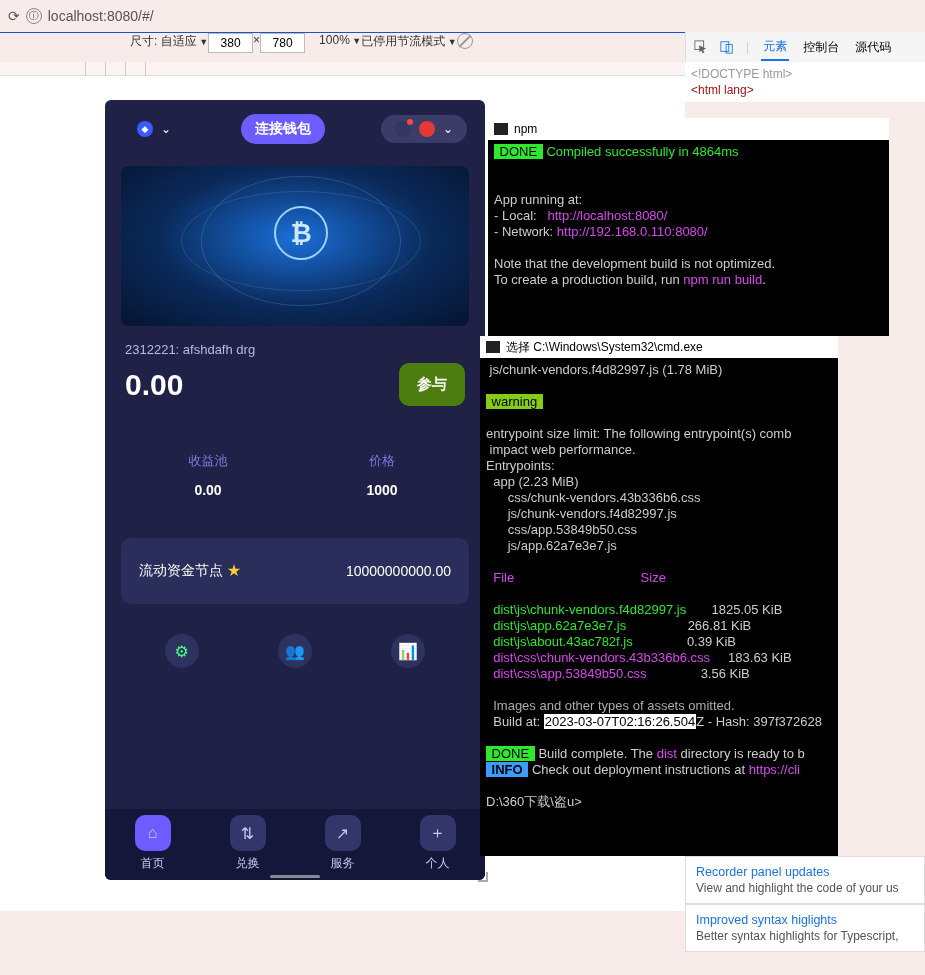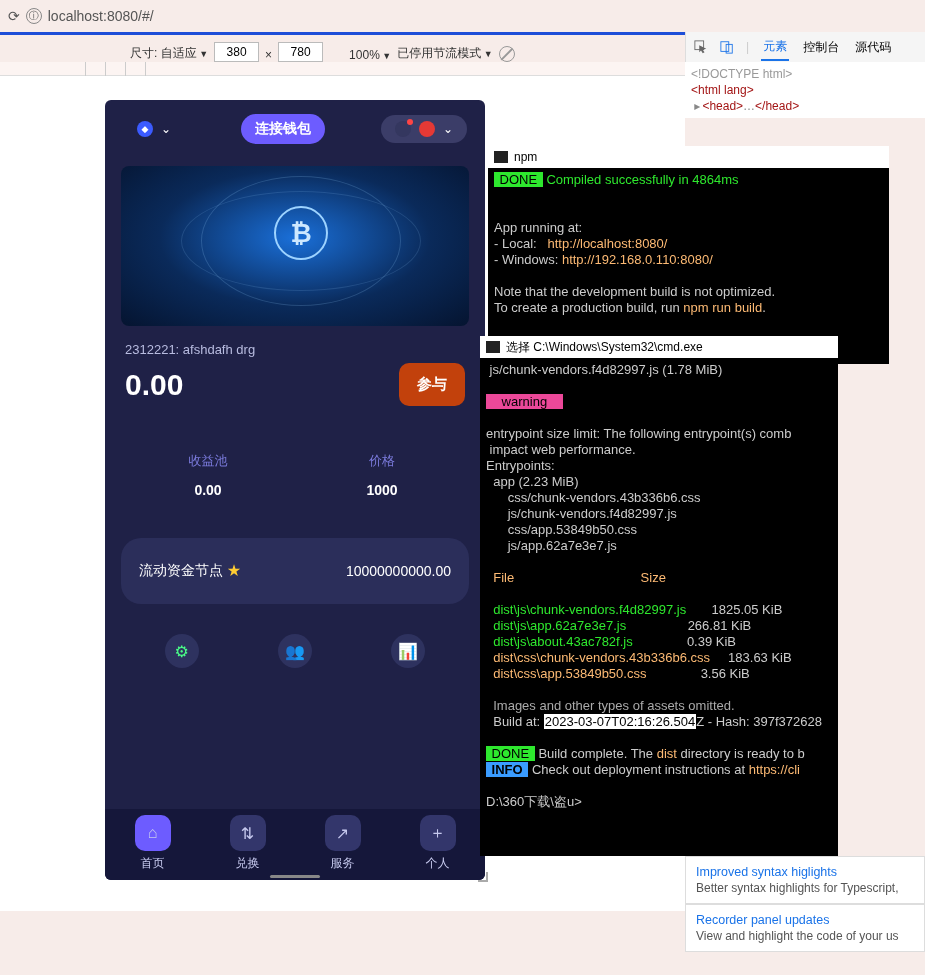--- a/index.html
+++ b/index.html
@@ -3,21 +3,21 @@
 <meta charset="utf-8">
 <style>
 * { margin:0; padding:0; box-sizing:border-box; font-family:"Segoe UI",Arial,sans-serif; }
 body { background:#f7ece9; width:925px; height:975px; overflow:hidden; position:relative; }
 
 
 .addr-bar { height:32px; display:flex; align-items:center; padding:0 8px; background:#f7ece9; gap:6px; font-size:14px; color:#555;}
 .addr-bar .circ { width:16px;height:16px;border:1px solid #888;border-radius:50%;display:flex;align-items:center;justify-content:center;font-size:10px;}
 
 
-.dt-ctrl { height:30px; display:flex; align-items:flex-end; font-size:12px; color:#333; padding-left:130px; gap:6px; background:#f7ece9; border-top:3px solid #1d4ed8;}
+.dt-ctrl { height:30px; display:flex; align-items:flex-start; font-size:12px; color:#333; padding-left:130px; background:#f7ece9; border-top:1px solid #1d4ed8;}
 .dt-ctrl input{ width:45px; height:20px; border:1px solid #bbb; text-align:center; font-size:12px; background:#fff;}
 .dt-ctrl .drop::after{content:" ▼"; font-size:9px;}
 .dt-ctrl .noicon{width:16px;height:16px;border:1.5px solid #999;border-radius:50%;position:relative;}
 .dt-ctrl .noicon::after{content:"";position:absolute;width:1.5px;height:16px;background:#999;left:6px;top:-1px;transform:rotate(45deg);}
 .dt-ctrl .vdots{font-size:16px;color:#666;margin-left:auto;margin-right:10px;}
 
 
 .dt-right { position:absolute; right:0; top:32px; width:240px; height:30px; background:#f5f5f5; border-left:1px solid #ddd; display:flex; align-items:center; font-size:12px; gap:12px; padding:0 8px;}
 .dt-right .tab{padding:4px 2px;}
 .dt-right .tab.active{color:#1a73e8;border-bottom:2px solid #1a73e8;}
@@ -52,31 +52,31 @@
 .device .flag.p::after{content:"";position:absolute;width:6px;height:6px;background:#ff4444;border-radius:50%;right:-2px;top:-2px;}
 
 .device .hero{margin:8px 16px;height:160px;border-radius:8px;background:radial-gradient(ellipse at 50% 45%,#1a6fd8,#0a2a5a 55%,#051430);position:relative;overflow:hidden;}
 .device .hero .coinring{width:54px;height:54px;border:2px solid #9dd3ff;border-radius:50%;position:absolute;left:153px;top:40px;display:flex;align-items:center;justify-content:center;font-size:26px;font-weight:bold;color:#cde8ff;}
 .device .hero .glow{position:absolute;left:80px;top:10px;width:200px;height:130px;border:1px solid rgba(157,211,255,0.2);border-radius:50%;}
 .device .hero .glow2{position:absolute;left:60px;top:25px;width:240px;height:100px;border:1px solid rgba(157,211,255,0.15);border-radius:50%;}
 
 .device .idline{padding:8px 20px 0;color:#b8bce0;font-size:13px;}
 .device .valrow{display:flex;align-items:center;justify-content:space-between;padding:6px 20px 18px;}
 .device .valrow .big{font-size:30px;font-weight:bold;}
-.device .valrow .btn{background:#c2410c;padding:12px 18px;border-radius:10px;font-weight:bold;font-size:15px;}
+.device .valrow .btn{background:#4d7c0f;padding:12px 18px;border-radius:10px;font-weight:bold;font-size:15px;}
 
 .device .addrcard{margin:0 16px;padding:14px 4px;border-top:1px solid #3a3c68;border-bottom:1px solid #3a3c68;display:flex;justify-content:space-between;color:#dcdff5;}
 .device .addrcard .lbl{color:#9296c2;}
 
 .device .stats{display:flex;margin:16px 16px 0;padding:12px 0 20px;}
 .device .stats .col{flex:1;text-align:center;}
 .device .stats .slbl{color:#7a7adb;font-size:13px;margin-bottom:12px;}
 .device .stats .sval{font-weight:bold;}
 
-.device .liqcard{margin:20px 16px 0;background:#2b2e5a;border-radius:20px;padding:24px 18px;display:flex;justify-content:space-between;align-items:center;}
+.device .liqcard{margin:20px 16px 0;background:#2b2e5a;border-radius:10px;padding:24px 18px;display:flex;justify-content:space-between;align-items:center;}
 .device .liqcard .star{color:#ffcc33;}
 
 .device .iconrow{display:flex;justify-content:space-around;padding:30px 20px 12px;}
 .device .iconrow .cir{width:34px;height:34px;border-radius:50%;background:#2e325f;display:flex;align-items:center;justify-content:center;font-size:16px;}
 .device .iconrow .cir.g{color:#4aff88;}
 .device .iconrow .cir.p{color:#ff6bd6;}
 .device .iconrow .cir.b{color:#5b8fff;}
 
 .device .nav{position:absolute;bottom:0;left:0;right:0;background:#15173a;display:flex;padding:6px 0 8px;}
 .device .nav .item{flex:1;text-align:center;font-size:12px;color:#c6c9ee;}
@@ -85,25 +85,25 @@
 .device .handle{position:absolute;bottom:2px;left:50%;transform:translateX(-50%);width:50px;height:3px;background:#888;border-radius:2px;}
 
 .resize{position:absolute;left:478px;top:796px;width:12px;height:12px;}
 .resize::before{content:"";position:absolute;border-right:2px solid #aaa;border-bottom:2px solid #aaa;width:8px;height:8px;}
 
 
 .term { position:absolute; background:#000; color:#ccc; font-family:Consolas,"Courier New",monospace; font-size:13px; line-height:16px; overflow:hidden;}
 .term .titlebar{background:#fff;color:#000;height:22px;display:flex;align-items:center;padding:0 6px;font-size:12px;gap:6px;font-family:"Segoe UI",sans-serif;}
 .term .titlebar .tico{width:14px;height:12px;background:#222;display:inline-block;}
 .term .body{padding:4px 6px;white-space:pre;}
-.grn{color:#2ee82e;} .grnbg{background:#2ee82e;color:#000;padding:0 2px;} .ylw{background:#ec4899;color:#000;padding:0 12px;}
-.blu{color:#fdba74;} .gry{color:#aaa;}
+.grn{color:#2ee82e;} .grnbg{background:#2ee82e;color:#000;padding:0 2px;} .ylw{background:#84cc16;color:#000;padding:0 2px;}
+.blu{color:#d946ef;} .gry{color:#aaa;}
 .blubg{background:#3a9cff;color:#000;padding:0 2px;font-weight:bold;} .whtbg{background:#fff;color:#000;padding:0 1px;}
 
-.term1{ left:488px; top:118px; width:401px; height:218px;margin-top:28px; }
+.term1{ left:488px; top:118px; width:401px; height:218px; }
 .term2{ left:480px; top:336px; width:358px; height:520px; }
 
 
 .infocards{position:absolute;right:0;top:856px;width:240px;font-size:12.5px;}
 .infocards .card{border:1px solid #ddd;padding:8px 10px;background:#fff;}
 .infocards .card a{color:#1a73e8;text-decoration:none;}
 .infocards .card .sub{color:#555;margin-top:2px;font-size:12px;}
 </style>
 </head>
 <body>
@@ -137,21 +137,20 @@
     </svg>
   <span style="color:#ccc">|</span>
   <span class="tab active">元素</span>
   <span class="tab">控制台</span>
   <span class="tab">源代码</span>
 </div>
 
 <div class="dt-src">
   <div class="doctype">&lt;!DOCTYPE html&gt;</div>
   <div><span class="tag">&lt;html</span><span class="tag"> lang</span><span class="tag">&gt;</span></div>
-  <div>&nbsp;<span class="tri">▸</span><span class="tag">&lt;head&gt;</span><span class="gray">…</span><span class="tag">&lt;/head&gt;</span></div>
 </div>
 
 <div class="ruler">
   <div class="tick" style="left:85px"></div>
     <div class="tick" style="left:105px"></div>
     <div class="tick" style="left:125px"></div>
     <div class="tick" style="left:145px"></div>
 </div>
 
 <div class="work">
@@ -224,21 +223,21 @@
 <div class="term term1">
   <div class="titlebar">
       <span class="tico"></span>
       <span>npm</span>
     </div>
   <div class="body"><span class="grnbg"> DONE </span><span class="grn"> Compiled successfully in 4864ms</span>
 
 
 <span>App running at:</span>
 <span>- Local:   </span><span class="blu">http://localhost:8080/</span>
-<span>- Windows: </span><span class="blu">http://192.168.0.110:8080/</span>
+<span>- Network: </span><span class="blu">http://192.168.0.110:8080/</span>
 
 <span>Note that the development build is not optimized.</span>
 <span>To create a production build, run </span><span class="blu">npm run build</span><span>.</span></div>
 </div>
 
 <div class="term term2">
   <div class="titlebar">
       <span class="tico"></span>
       <span>选择 C:\Windows\System32\cmd.exe</span>
     </div>
@@ -267,20 +266,20 @@
 <span>  Build at: </span><span class="whtbg">2023-03-07T02:16:26.504</span><span>Z - Hash: 397f372628</span>
 
 <span class="grnbg"> DONE </span><span> Build complete. The </span><span class="blu">dist</span><span> directory is ready to b</span>
 <span class="blubg"> INFO </span><span> Check out deployment instructions at </span><span class="blu">https://cli</span>
 
 <span>D:\360下载\盗u&gt;</span></div>
 </div>
 
 <div class="infocards">
   <div class="card">
+    <a>Recorder panel updates</a>
+    <div class="sub">View and highlight the code of your us</div>
+  </div>
+  <div class="card">
     <a>Improved syntax higlights</a>
     <div class="sub">Better syntax highlights for Typescript,</div>
   </div>
-  <div class="card">
-    <a>Recorder panel updates</a>
-    <div class="sub">View and highlight the code of your us</div>
-  </div>
 </div>
 
 </body></html>

